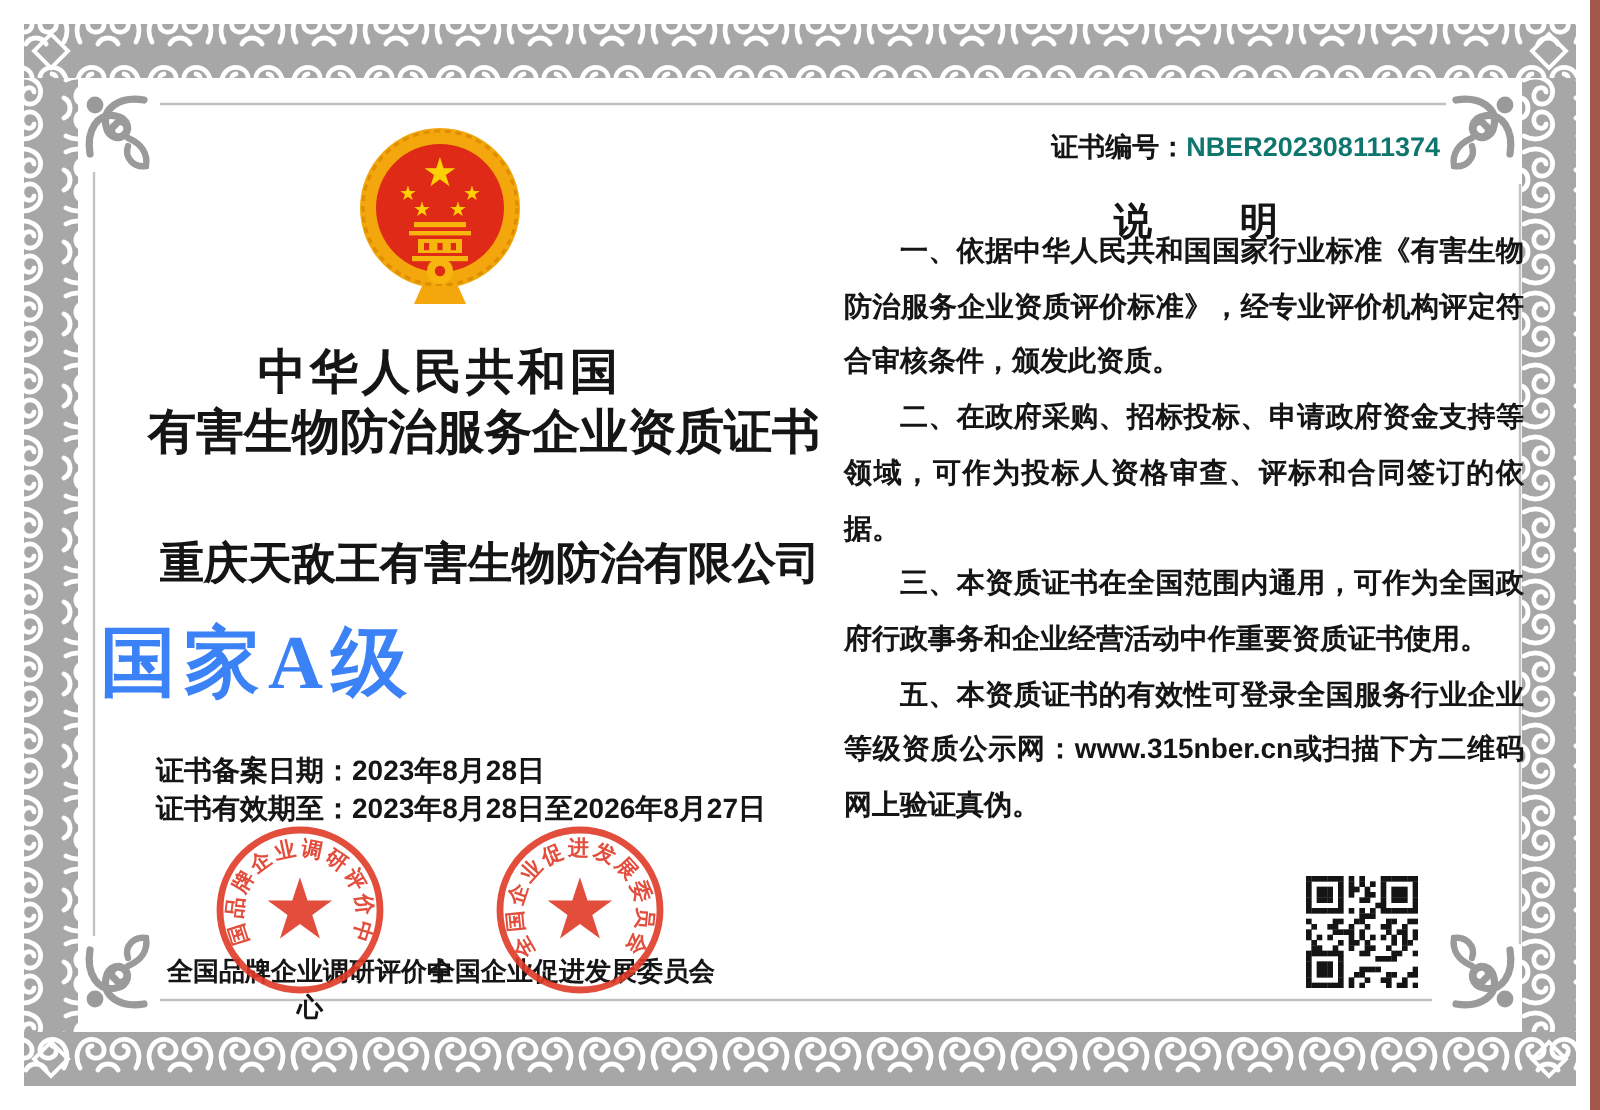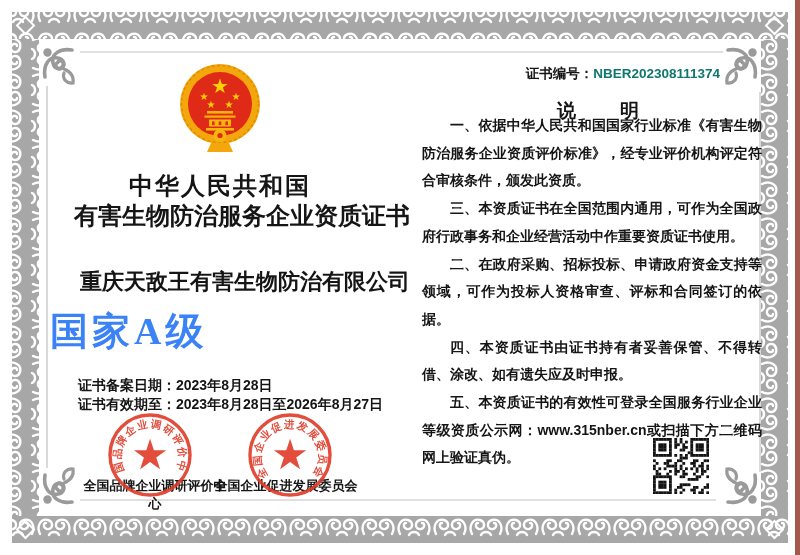--- a/index.html
+++ b/index.html
@@ -158,23 +158,22 @@
     <span>证书编号：</span><span class="red">NBER202308111374</span>
   </div>
 
   <div class="abs notes-heading">
     <span>说</span>
     <span>明</span>
   </div>
 
   <div class="abs notes-body">
     <p>一、依据中华人民共和国国家行业标准《有害生物防治服务企业资质评价标准》，经专业评价机构评定符合审核条件，颁发此资质。</p>
+    <p>二、在政府采购、招标投标、申请政府资金支持等领域，可作为投标人资格审查、评标和合同签订的依据。</p>
     <p>三、本资质证书在全国范围内通用，可作为全国政府行政事务和企业经营活动中作重要资质证书使用。</p>
-    <p>二、在政府采购、招标投标、申请政府资金支持等领域，可作为投标人资格审查、评标和合同签订的依据。</p>
-    <p>四、本资质证书由证书持有者妥善保管、不得转借、涂改、如有遗失应及时申报。</p>
     <p>五、本资质证书的有效性可登录全国服务行业企业等级资质公示网：www.315nber.cn或扫描下方二维码网上验证真伪。</p>
   </div>
 
   <svg class="abs" style="left:653px;top:438px;" width="56" height="56" viewBox="0 0 56 56">
     <rect width="56" height="56" fill="#ffffff"></rect>
     <g id="qr-modules" fill="#141414">
         <rect x="0.00" y="0.00" width="2.82" height="2.82"></rect>
         <rect x="0.00" y="2.67" width="2.82" height="2.82"></rect>
         <rect x="0.00" y="5.33" width="2.82" height="2.82"></rect>
         <rect x="0.00" y="8.00" width="2.82" height="2.82"></rect>

